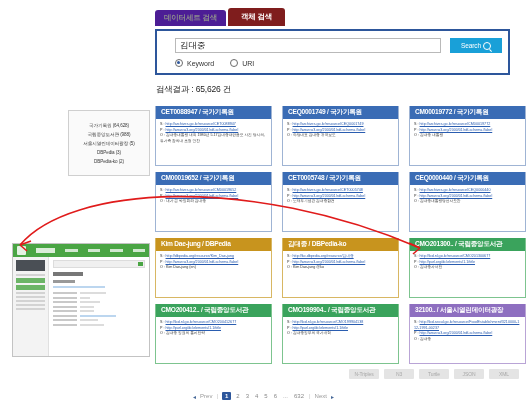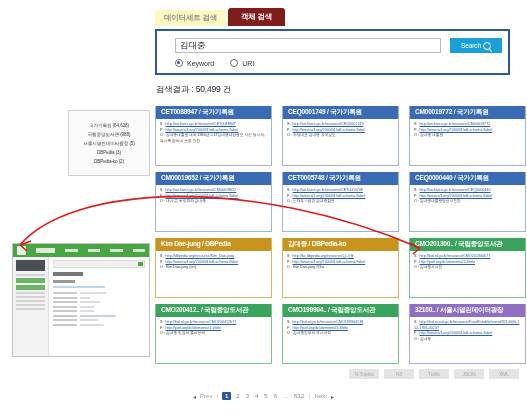--- a/index.html
+++ b/index.html
@@ -17,21 +17,21 @@
     position:absolute; left:155px; top:8px;
     display:flex; align-items:flex-end; gap:2px;
   }
   .tab {
     font-size:7.5px; font-weight:bold;
     padding:4px 9px 4px 9px;
     border-radius:3px 3px 0 0;
     line-height:1;
     letter-spacing:-0.2px;
   }
-  .tab.inactive { background:#fef9c3; color:#8d8d8d; }
+  .tab.inactive { background:#4c1d95; color:#8d8d8d; }
   .tab.active { background:#7f1d1d; color:#ffffff; padding:5px 13px 5px 13px; }
 
   
   #search-panel {
     position:absolute; left:155px; top:29px;
     width:355px; height:46px;
     border:2px solid #2d569b;
     background:#fff;
     box-sizing:border-box;
   }
@@ -223,21 +223,21 @@
       <span class="radio checked"></span>
       <span>Keyword</span>
     </label>
     <label class="radio-opt">
       <span class="radio"></span>
       <span>URI</span>
     </label>
   </div>
 </div>
 
-<div id="result-count">검색결과 : 50,499 건</div>
+<div id="result-count">검색결과 : 65,626 건</div>
 
 <div id="facet-box">
   <div class="facet-item">국가기록원 (64,628)</div>
   <div class="facet-item">국립중앙도서관 (988)</div>
   <div class="facet-item">서울시열린데이터광장 (5)</div>
   <div class="facet-item">DBPedia (3)</div>
   <div class="facet-item">DBPedia-ko (2)</div>
 </div>
 
 <div id="cards">

